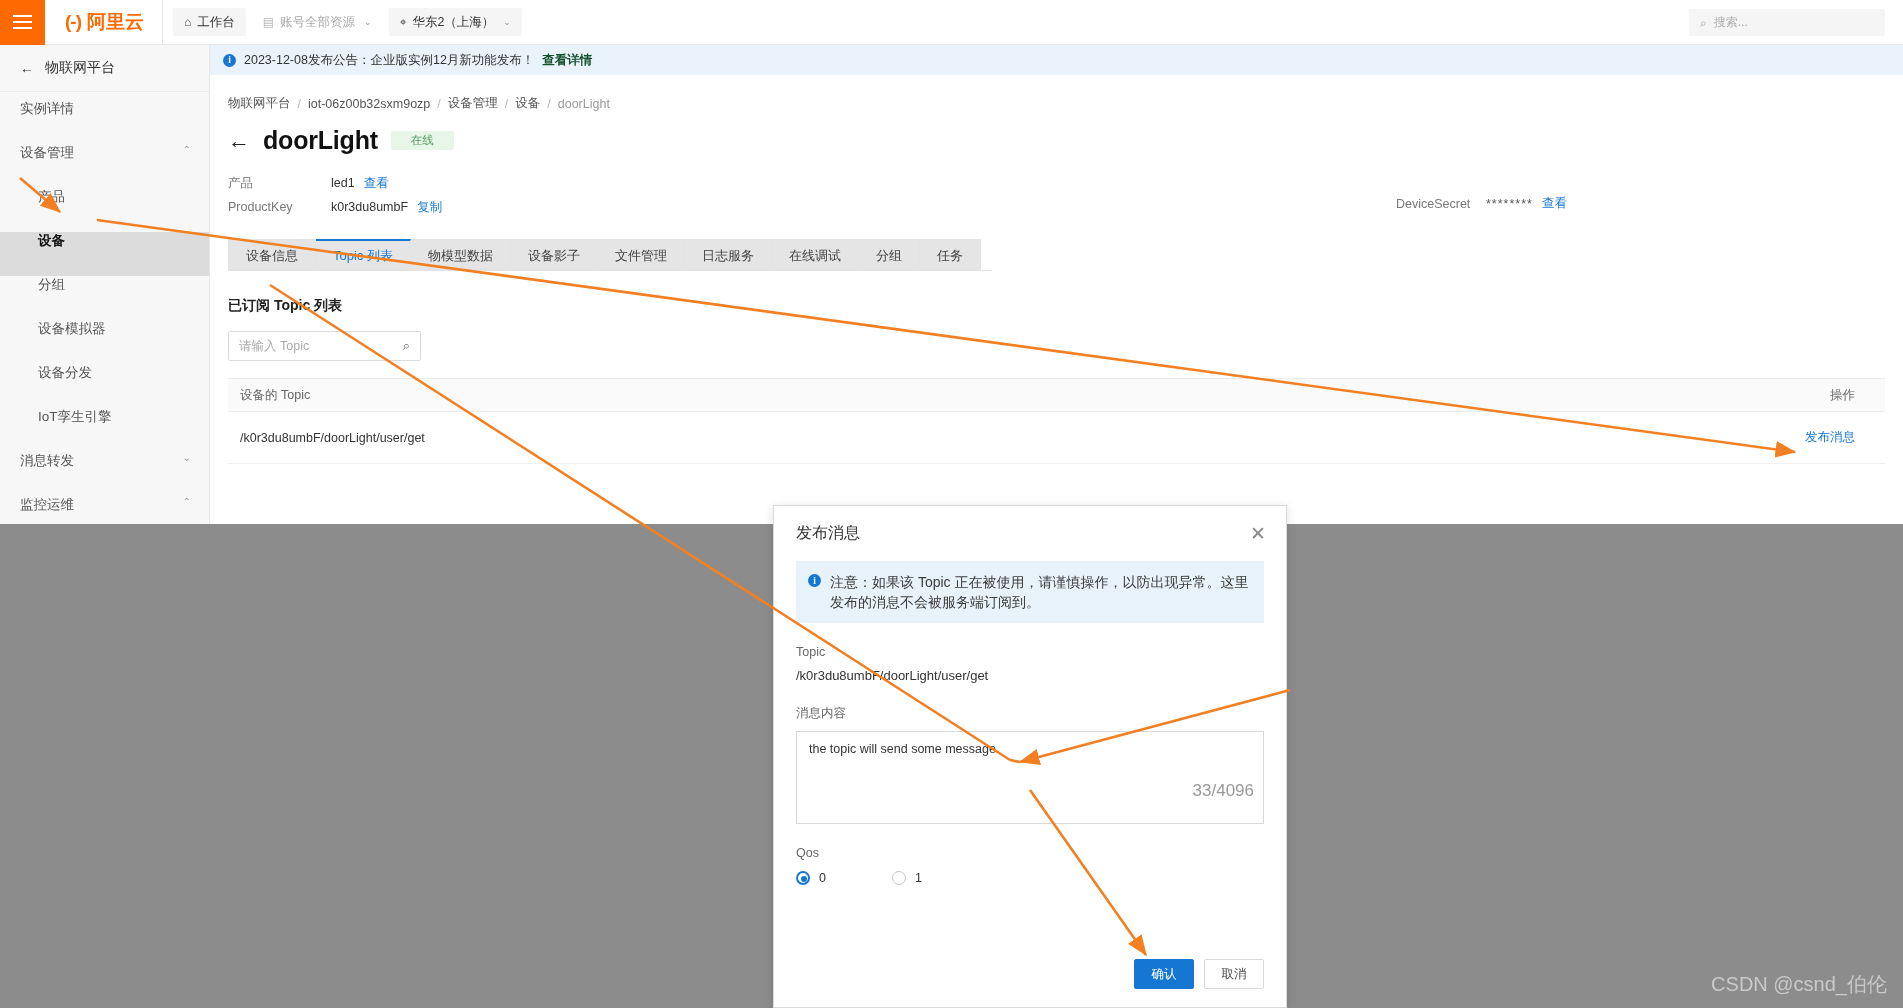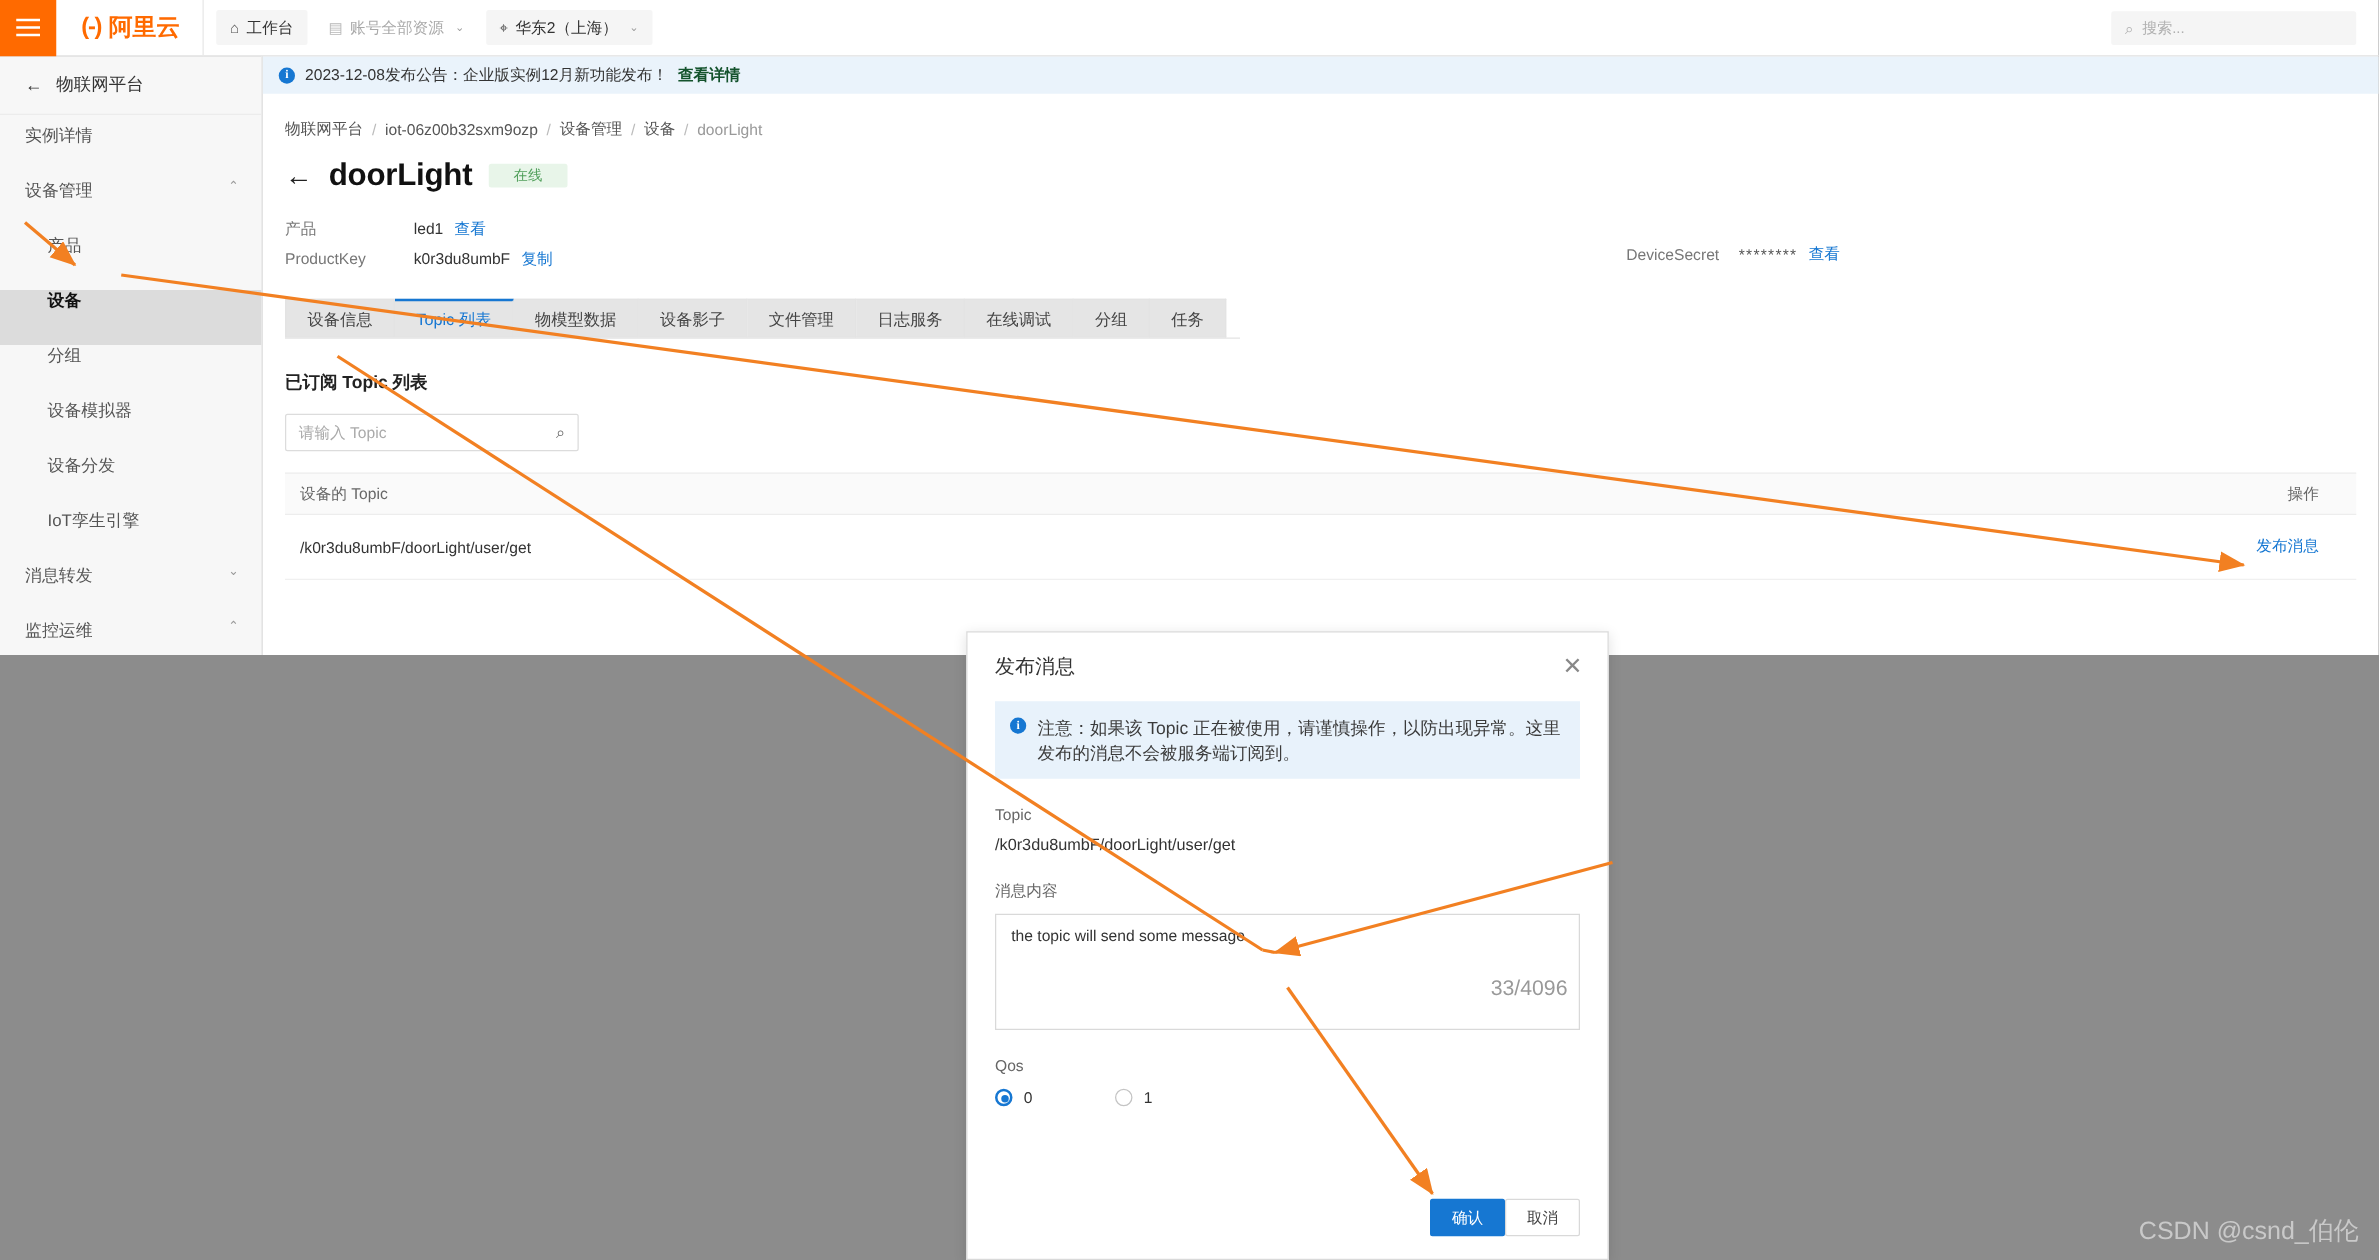--- a/index.html
+++ b/index.html
@@ -109,21 +109,21 @@
   }
 
   .meta { position: relative; padding: 16px 0 0 18px; }
   .meta-row {
     display: flex; align-items: center; height: 24px; font-size: 12.5px;
   }
   .meta-key { width: 103px; color: #777; }
   .meta-val { color: #333; }
   .meta-link { color: #1677d2; margin-left: 9px; cursor: pointer; }
   .meta-right {
-    position: absolute; left: 1091px; top: 40px;
+    position: absolute; left: 1186px; top: 40px;
     display: flex; align-items: center; font-size: 12.5px;
   }
   .meta-right .k { width: 90px; color: #777; }
   .meta-right .stars { color: #555; letter-spacing: 1px; }
 
   
   .tabs {
     display: flex; margin: 20px 0 0 18px;
     border-bottom: 1px solid #e3e3e3; width: 764px;
   }
@@ -136,21 +136,21 @@
   .tab:first-child { border-left: 1px solid #e3e3e3; }
   .tab.active {
     color: #1677d2; border-top: 2px solid #1677d2;
     height: 31px; line-height: 29px; position: relative; z-index: 2;
   }
 
   .sec-title {
     margin: 26px 0 0 18px; font-size: 14px; font-weight: bold; color: #222;
   }
   .searchbox {
-    margin: 16px 0 0 18px; width: 235px; height: 30px;
+    margin: 16px 0 0 18px; width: 193px; height: 30px;
     border: 1px solid #dcdcdc; border-radius: 2px;
     display: flex; align-items: center; padding: 0 10px;
     font-size: 12.5px; color: #aaa; cursor: text;
   }
   .searchbox .ph { flex: 1; }
   .searchbox .mag { color: #666; font-size: 13px; }
 
   .tbl { margin: 17px 18px 0 18px; }
   .thead {
     height: 34px; background: #fafafa; border-top: 1px solid #ededed;
@@ -217,21 +217,21 @@
     border: 1px solid #c4c4c4; background: #fff; position: relative;
   }
   .radio.on .rdot { border-color: #1677d2; border-width: 2px; }
   .radio.on .rdot::after {
     content: ""; position: absolute; left: 3px; top: 3px;
     width: 6px; height: 6px; border-radius: 50%; background: #1677d2;
   }
   .rlabel { font-size: 12.5px; color: #333; }
   .modal-foot {
     position: absolute; right: 22px; bottom: 18px;
-    display: flex;  font-family: Liberation Mono, monospace;
+    display: flex; gap: 10px; font-family: Liberation Mono, monospace;
   }
   .btn {
     height: 30px; min-width: 60px; padding: 0 15px;
     font-size: 12.5px; border-radius: 2px; cursor: pointer;
     display: flex; align-items: center; justify-content: center;
   }
   .btn-primary { background: #1677d2; color: #fff; border: 1px solid #1677d2; }
   .btn-default { background: #fff; color: #444; border: 1px solid #d9d9d9; }
 
   

